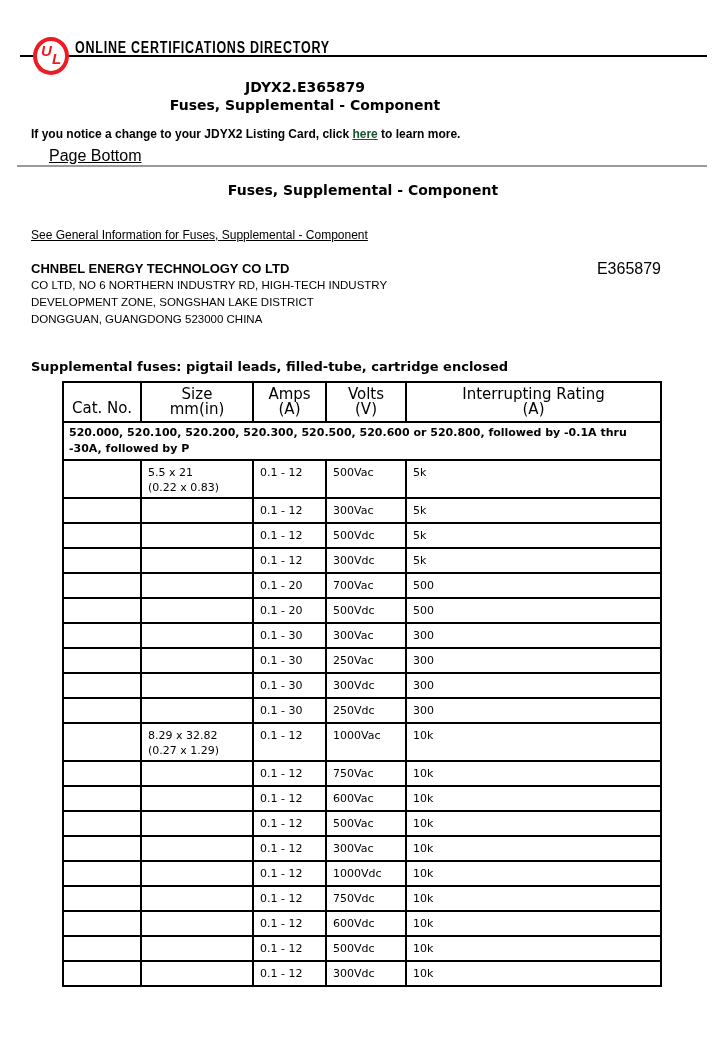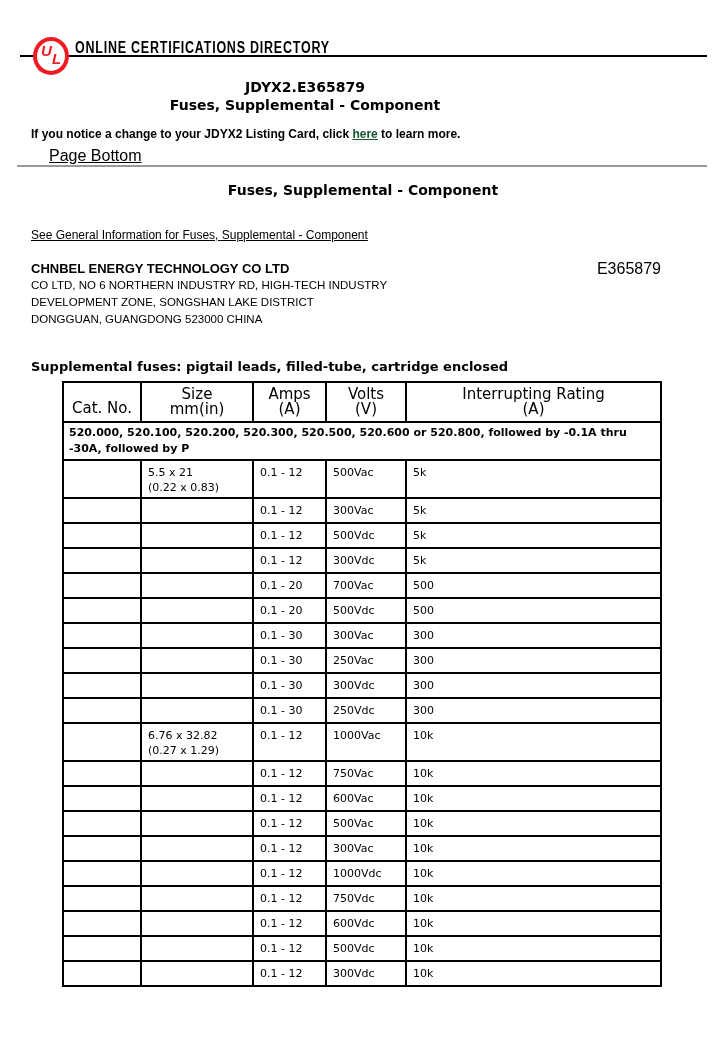--- a/index.html
+++ b/index.html
@@ -228,21 +228,21 @@
         <tr class="single-row">
           <td class="data-cell"></td>
           <td class="data-cell"></td>
           <td class="data-cell">0.1 - 30</td>
           <td class="data-cell">250Vdc</td>
           <td class="data-cell">300</td>
         </tr>
         <tr>
           <td class="data-cell"></td>
           <td class="data-cell">
-            <div>6.76 x 32.82</div>
+            <div>8.29 x 32.82</div>
             <div>(0.27 x 1.29)</div>
           </td>
           <td class="data-cell">0.1 - 12</td>
           <td class="data-cell">1000Vac</td>
           <td class="data-cell">10k</td>
         </tr>
         <tr class="single-row">
           <td class="data-cell"></td>
           <td class="data-cell"></td>
           <td class="data-cell">0.1 - 12</td>

